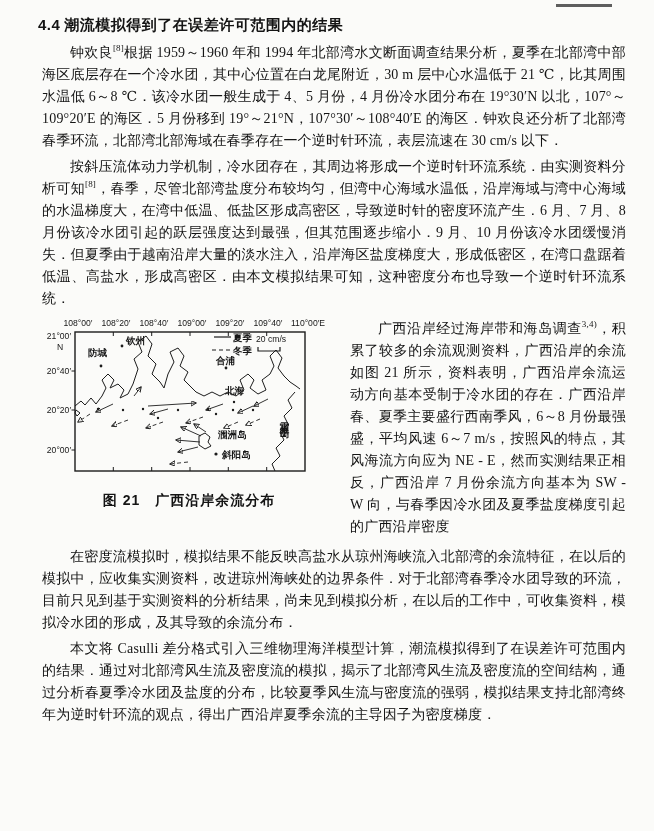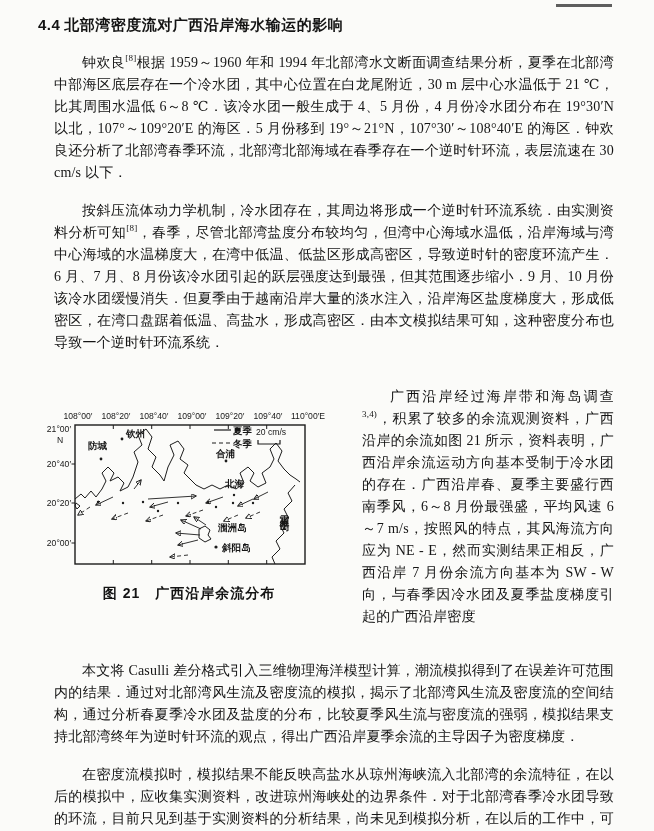--- a/index.html
+++ b/index.html
@@ -10,27 +10,27 @@
     position:relative;
   }
   .page{padding:8px 24px 0 38px;width:592px;}
   .artifact{position:absolute;top:4px;left:556px;width:56px;height:3px;background:#2a2a2a;opacity:.75;}
   h2.sec44{
     margin:6px 0 6px 0;font-size:15px;line-height:22px;font-weight:bold;
     font-family:"Liberation Sans","DejaVu Sans",sans-serif;letter-spacing:.5px;
   }
   h2.sec44 .num{margin-right:4px;}
   p.body{
-    margin:16px;font-size:14px;line-height:22px;text-align:justify;
+    margin:4px;font-size:14px;line-height:22px;text-align:justify;
     text-indent:2em;letter-spacing:.2px;
   }
   p.noindent{text-indent:0;}
   sup{font-size:9px;line-height:0;vertical-align:super;}
   .figrow{display:flex;margin-top:4px;}
-  .figblock{width:302px;flex:0 0 302px;margin-top:37px;}
+  .figblock{width:302px;flex:0 0 302px;}
   .wraptext{flex:1;padding-left:6px;}
   .caption{
     text-align:center;font-size:14px;font-weight:bold;margin-top:6px;
     font-family:"Liberation Sans","DejaVu Sans",sans-serif;letter-spacing:1px;
   }
   .cont{margin-top:8px;}
   h2.sec5{
     margin:16px 0 10px 0;font-size:19px;font-weight:bold;
     font-family:"Liberation Sans","DejaVu Sans",sans-serif;letter-spacing:1px;
   }
@@ -42,21 +42,21 @@
   svg .vert{font-size:9.6px;font-weight:bold;writing-mode:vertical-rl;letter-spacing:2px;}
   svg path,svg line,svg polyline{stroke:#1c1c1c;fill:none;}
 </style>
 </head>
 <body>
 
 <div class="artifact"></div>
 
 <div class="page">
 
-  <h2 class="sec44"><span class="num">4.4</span><span>北部湾密度流对广西沿岸海水输运的影响</span></h2>
+  <h2 class="sec44"><span class="num">4.4</span><span>潮流模拟得到了在误差许可范围内的结果</span></h2>
 
   <p class="body"><span>钟欢良</span><sup>[8]</sup><span>根据 1959～1960 年和 1994 年北部湾水文断面调查结果分析，夏季在北部湾中部海区底层存在一个冷水团，其中心位置在白龙尾附近，30 m 层中心水温低于 21 ℃，比其周围水温低 6～8 ℃．该冷水团一般生成于 4、5 月份，4 月份冷水团分布在 19°30′N 以北，107°～109°20′E 的海区．5 月份移到 19°～21°N，107°30′～108°40′E 的海区．钟欢良还分析了北部湾春季环流，北部湾北部海域在春季存在一个逆时针环流，表层流速在 30 cm/s 以下．</span></p>
 
   <p class="body"><span>按斜压流体动力学机制，冷水团存在，其周边将形成一个逆时针环流系统．由实测资料分析可知</span><sup>[8]</sup><span>，春季，尽管北部湾盐度分布较均匀，但湾中心海域水温低，沿岸海域与湾中心海域的水温梯度大，在湾中低温、低盐区形成高密区，导致逆时针的密度环流产生．6 月、7 月、8 月份该冷水团引起的跃层强度达到最强，但其范围逐步缩小．9 月、10 月份该冷水团缓慢消失．但夏季由于越南沿岸大量的淡水注入，沿岸海区盐度梯度大，形成低密区，在湾口盘踞着低温、高盐水，形成高密区．由本文模拟结果可知，这种密度分布也导致一个逆时针环流系统．</span></p>
 
   <div class="figrow">
 
     <div class="figblock">
       <svg width="300" height="168" viewBox="0 0 300 168">
 
@@ -171,17 +171,17 @@
       <div class="caption">图 21　广西沿岸余流分布</div>
     </div>
 
     <div class="wraptext">
       <p class="body"><span>广西沿岸经过海岸带和海岛调查</span><sup>3,4)</sup><span>，积累了较多的余流观测资料，广西沿岸的余流如图 21 所示，资料表明，广西沿岸余流运动方向基本受制于冷水团的存在．广西沿岸春、夏季主要盛行西南季风，6～8 月份最强盛，平均风速 6～7 m/s，按照风的特点，其风海流方向应为 NE - E，然而实测结果正相反，广西沿岸 7 月份余流方向基本为 SW - W 向，与春季因冷水团及夏季盐度梯度引起的广西沿岸密度</span></p>
     </div>
   </div>
 
 
 
+  <p class="body">在密度流模拟时，模拟结果不能反映高盐水从琼州海峡流入北部湾的余流特征，在以后的模拟中，应收集实测资料，改进琼州海峡处的边界条件．对于北部湾春季冷水团导致的环流，目前只见到基于实测资料的分析结果，尚未见到模拟分析，在以后的工作中，可收集资料，模拟冷水团的形成，及其导致的余流分布．</p>
+
   <p class="body">本文将 Casulli 差分格式引入三维物理海洋模型计算，潮流模拟得到了在误差许可范围内的结果．通过对北部湾风生流及密度流的模拟，揭示了北部湾风生流及密度流的空间结构，通过分析春夏季冷水团及盐度的分布，比较夏季风生流与密度流的强弱，模拟结果支持北部湾终年为逆时针环流的观点，得出广西沿岸夏季余流的主导因子为密度梯度．</p>
-
-  <p class="body">在密度流模拟时，模拟结果不能反映高盐水从琼州海峡流入北部湾的余流特征，在以后的模拟中，应收集实测资料，改进琼州海峡处的边界条件．对于北部湾春季冷水团导致的环流，目前只见到基于实测资料的分析结果，尚未见到模拟分析，在以后的工作中，可收集资料，模拟冷水团的形成，及其导致的余流分布．</p>
 
 </div>
 
 </body></html>

